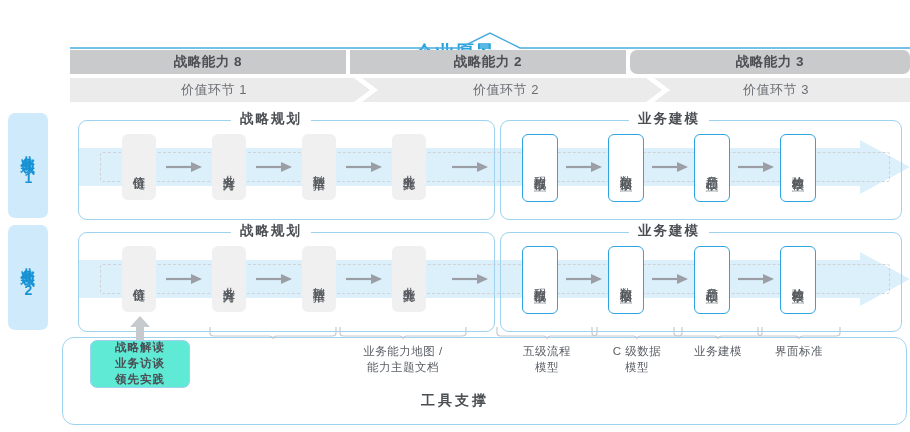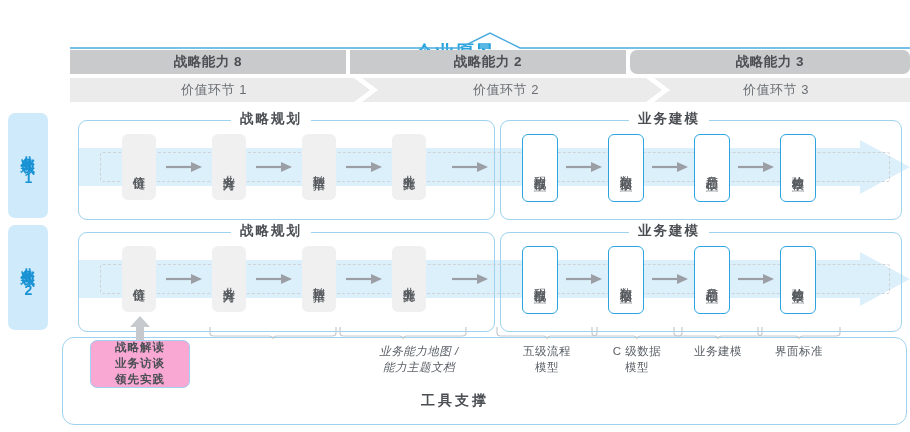--- a/index.html
+++ b/index.html
@@ -103,21 +103,21 @@
   .arr{position:absolute;z-index:3;width:36px;height:12px;}
 
   
   .brace{position:absolute;z-index:4;}
   .annot{
     position:absolute;z-index:5;text-align:center;font-size:11.5px;
     color:#5a5f66;line-height:1.35;white-space:pre-line;letter-spacing:.5px;
   }
   .annot-box{
     position:absolute;z-index:5;border:1.2px solid #9ed2ee;border-radius:7px;
-    background:#f9a8d4;display:flex;align-items:center;justify-content:center;
+    background:#5eead4;display:flex;align-items:center;justify-content:center;
     text-align:center;font-size:11.5px;font-weight:bold;color:#4b4f54;
     line-height:1.38;white-space:pre-line;letter-spacing:1px;
   }
   .up-arrow{position:absolute;z-index:4;width:22px;height:28px;}
 
   
   .tool-box{
     position:absolute;left:62px;top:337px;width:845px;height:88px;
     border:1.3px solid #9ed2ee;border-radius:12px;box-sizing:border-box;z-index:1;
   }
@@ -307,21 +307,21 @@
     <polygon points="11,0 21,11 15,11 15,28 7,28 7,11 1,11" fill="#c6cacf"></polygon>
   </svg>
 
   <svg class="brace" style="left:208px;top:327px;width:130px;height:14px;" viewBox="0 0 130 14">
     <path d="M2,0 L2,6 Q2,9 6,9 L61,9 Q65,9 65,12 Q65,9 69,9 L124,9 Q128,9 128,6 L128,0" fill="none" stroke="#c6cacf" stroke-width="1.2"></path>
   </svg>
 
   <svg class="brace" style="left:338px;top:327px;width:130px;height:14px;" viewBox="0 0 130 14">
     <path d="M2,0 L2,6 Q2,9 6,9 L61,9 Q65,9 65,12 Q65,9 69,9 L124,9 Q128,9 128,6 L128,0" fill="none" stroke="#c6cacf" stroke-width="1.2"></path>
   </svg>
-  <div class="annot" style="left:359px;top:344px;width:120px;font-style:italic;">业务能力地图 /
+  <div class="annot" style="left:343px;top:344px;width:120px;">业务能力地图 /
 能力主题文档</div>
 
   <svg class="brace" style="left:495px;top:327px;width:104px;height:14px;" viewBox="0 0 104 14">
     <path d="M2,0 L2,6 Q2,9 6,9 L48,9 Q52,9 52,12 Q52,9 56,9 L98,9 Q102,9 102,6 L102,0" fill="none" stroke="#c6cacf" stroke-width="1.2"></path>
   </svg>
   <div class="annot" style="left:497px;top:344px;width:100px;">五级流程
 模型</div>
 
   <svg class="brace" style="left:590px;top:327px;width:94px;height:14px;" viewBox="0 0 94 14">
     <path d="M2,0 L2,6 Q2,9 6,9 L43,9 Q47,9 47,12 Q47,9 51,9 L88,9 Q92,9 92,6 L92,0" fill="none" stroke="#c6cacf" stroke-width="1.2"></path>

